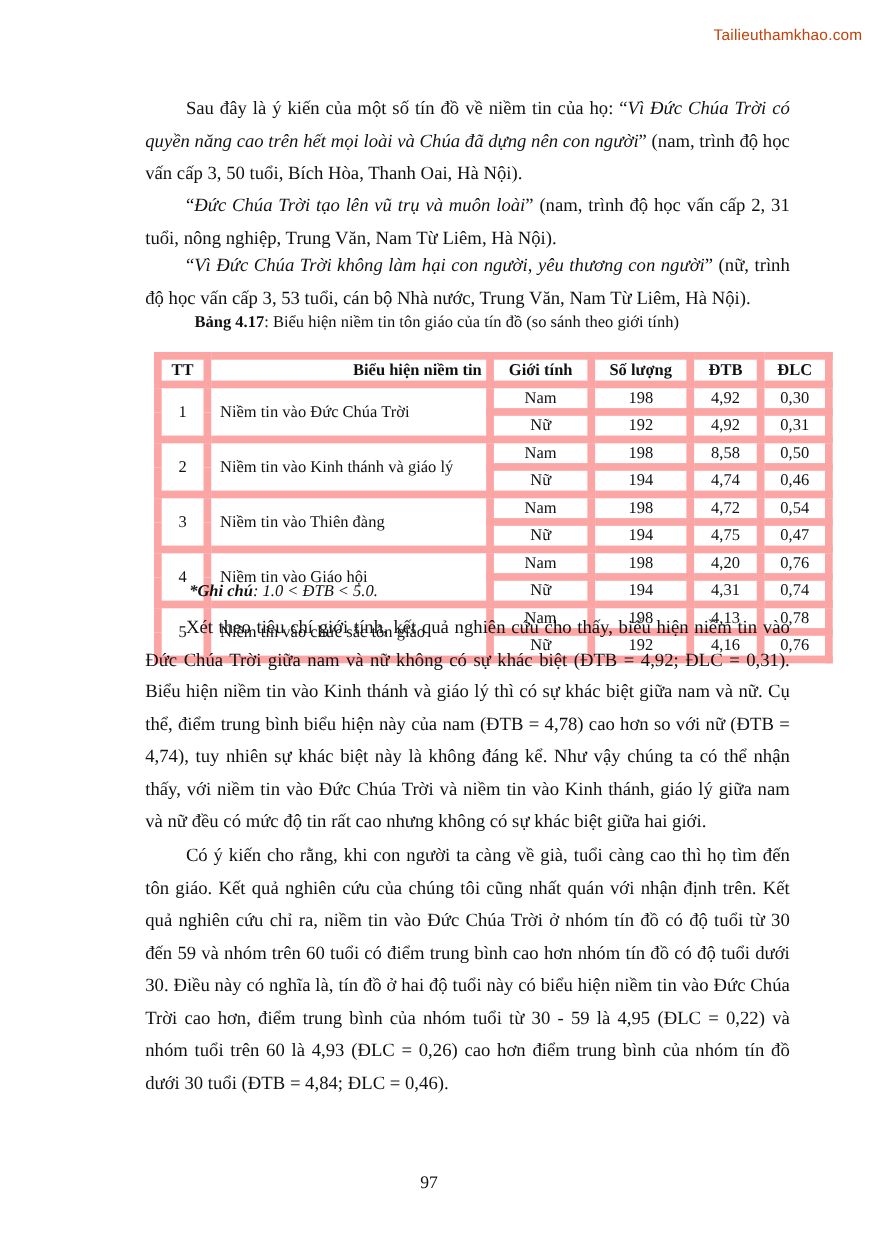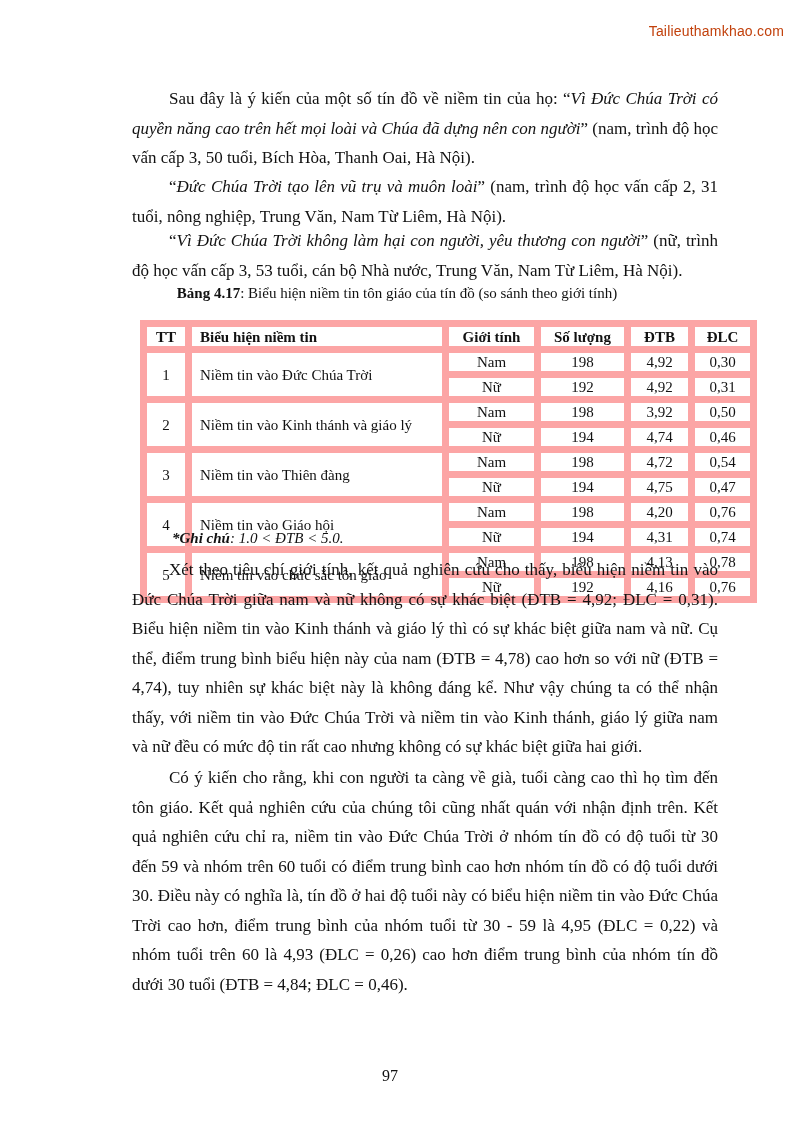--- a/index.html
+++ b/index.html
@@ -35,21 +35,21 @@
 <p class="para indent" style="top:172px;"><span>“</span><i>Đức Chúa Trời tạo lên vũ trụ và muôn loài</i><span>” (nam, trình độ học vấn cấp 2, 31 tuổi, nông nghiệp, Trung Văn, Nam Từ Liêm, Hà Nội).</span></p>
 
 <p class="para indent" style="top:226px;"><span>“</span><i>Vì Đức Chúa Trời không làm hại con người, yêu thương con người</i><span>” (nữ, trình độ học vấn cấp 3, 53 tuổi, cán bộ Nhà nước, Trung Văn, Nam Từ Liêm, Hà Nội).</span></p>
 
 <div class="caption"><b>Bảng 4.17</b><span>: Biểu hiện niềm tin tôn giáo của tín đồ (so sánh theo giới tính)</span></div>
 
 <table class="data">
   <thead>
     <tr>
       <th class="c-tt">TT</th>
-      <th class="c-bh" style="text-align:left">Biểu hiện niềm tin</th>
+      <th class="c-bh" style="text-align:right">Biểu hiện niềm tin</th>
       <th class="c-gt">Giới tính</th>
       <th class="c-sl">Số lượng</th>
       <th class="c-dtb">ĐTB</th>
       <th class="c-dlc">ĐLC</th>
     </tr>
   </thead>
   <tbody>
     <tr>
       <td class="c-tt" rowspan="2">1</td>
       <td class="c-bh" rowspan="2">Niềm tin vào Đức Chúa Trời</td>
@@ -62,21 +62,21 @@
       <td class="c-gt">Nữ</td>
       <td class="c-sl">192</td>
       <td class="c-dtb">4,92</td>
       <td class="c-dlc">0,31</td>
     </tr>
     <tr>
       <td class="c-tt" rowspan="2">2</td>
       <td class="c-bh" rowspan="2">Niềm tin vào Kinh thánh và giáo lý</td>
       <td class="c-gt">Nam</td>
       <td class="c-sl">198</td>
-      <td class="c-dtb">3,92</td>
+      <td class="c-dtb">8,58</td>
       <td class="c-dlc">0,50</td>
     </tr>
     <tr>
       <td class="c-gt">Nữ</td>
       <td class="c-sl">194</td>
       <td class="c-dtb">4,74</td>
       <td class="c-dlc">0,46</td>
     </tr>
     <tr>
       <td class="c-tt" rowspan="2">3</td>

